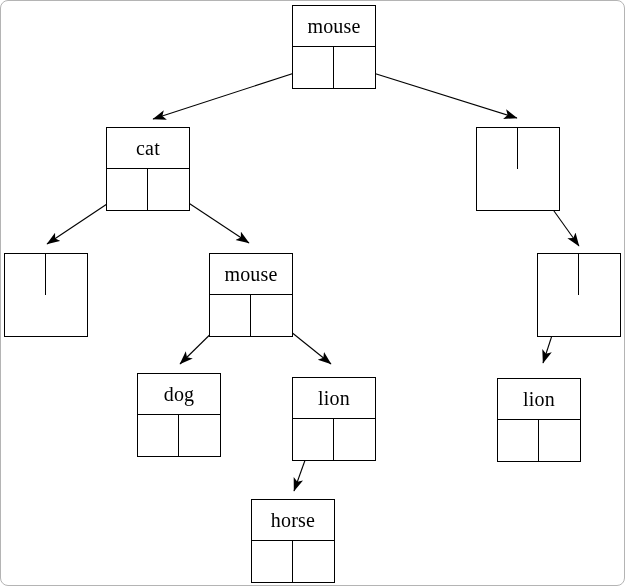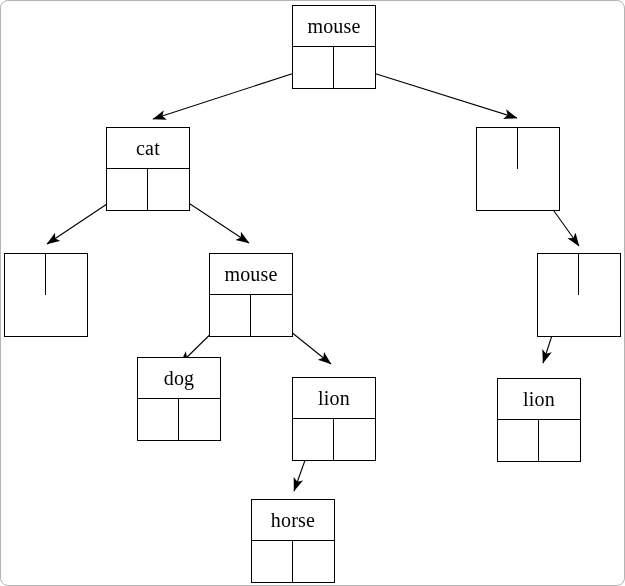--- a/index.html
+++ b/index.html
@@ -112,21 +112,21 @@
           <div class="cell cell-left"></div>
           <div class="cell cell-right"></div>
         </div>
       </div>
       <div class="node" style="left: 536px; top: 252px;">
         <div class="node-cells">
           <div class="cell cell-left"></div>
           <div class="cell cell-right"></div>
         </div>
       </div>
-      <div class="node" style="left: 136px; top: 356px;">
+      <div class="node" style="left: 136px; top: 372px;">
         <div class="node-label">dog</div>
         <div class="node-cells">
           <div class="cell cell-left"></div>
           <div class="cell cell-right"></div>
         </div>
       </div>
       <div class="node" style="left: 291px; top: 376px;">
         <div class="node-label">lion</div>
         <div class="node-cells">
           <div class="cell cell-left"></div>

